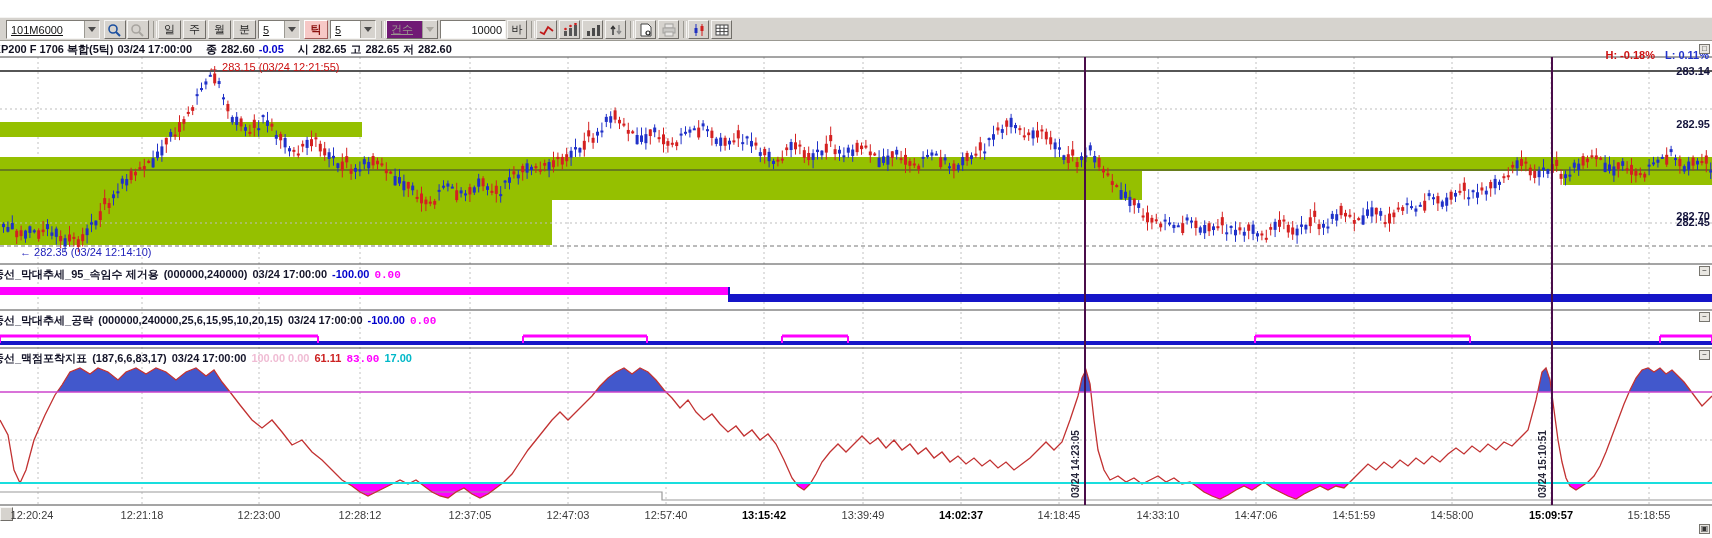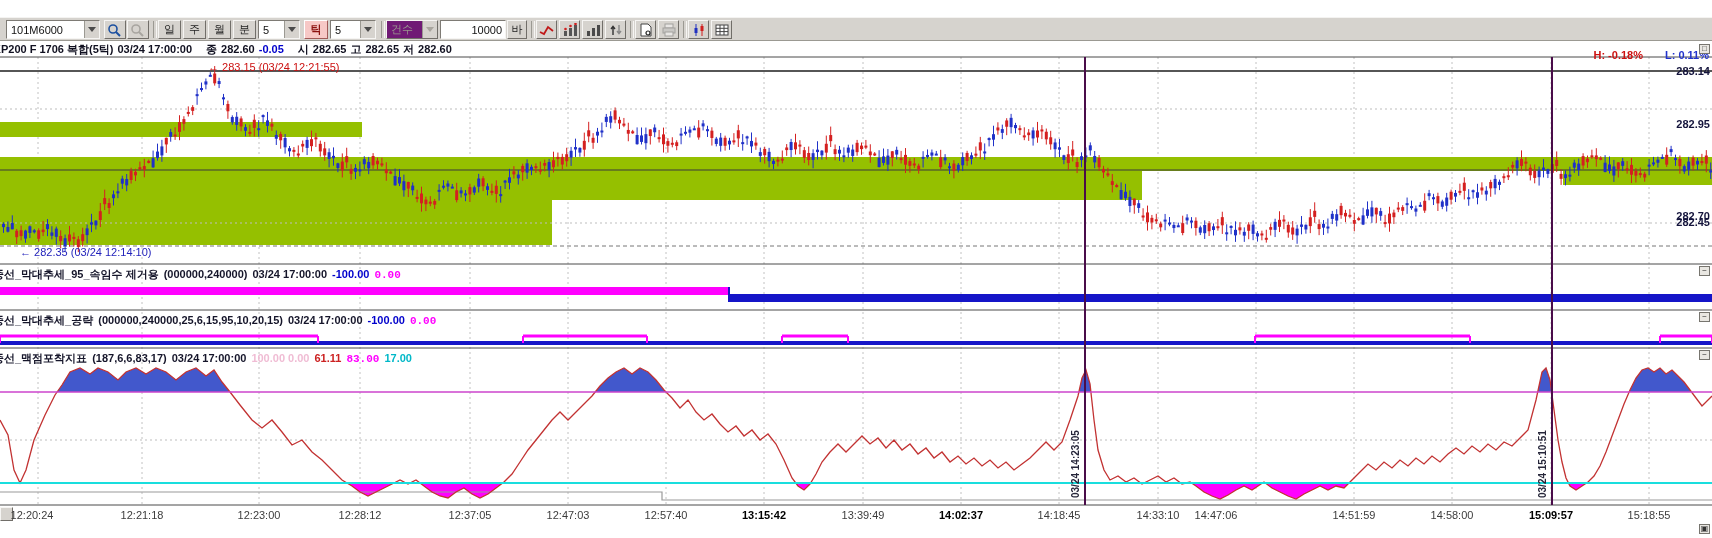--- a/index.html
+++ b/index.html
@@ -15,21 +15,21 @@
   .tab-title{white-space:nowrap;letter-spacing:0px;}
   .tab-mini{width:10px;height:9px;margin-left:4px;background:#9db8d8;opacity:.65;border:1px solid #d8e4f2;}
   .tab-close{margin-left:6px;color:#fff;font-size:10px;font-weight:bold;line-height:10px;}
   
   .toolbar{position:absolute;left:0;top:17px;width:1712px;height:24px;background:#d6d3ce;
            border-top:1px solid #f4f3f1;border-bottom:1px solid #9b9992;box-sizing:border-box;}
   .tb{position:absolute;top:2px;height:19px;box-sizing:border-box;font-size:11px;}
   .sunken{background:#fff;border:1px solid;border-color:#7e7b75 #f6f5f3 #f6f5f3 #7e7b75;}
   .raised{background:#d6d3ce;border:1px solid;border-color:#f6f5f3 #716e69 #716e69 #f6f5f3;
           display:flex;align-items:center;justify-content:center;color:#222;}
-  .combo{display:flex;align-items:center;padding-left:4px;color:#111;}
+  .combo{display:flex;align-items:center;padding-left:4px;color:#111;text-decoration:underline;}
   .combo .arrowbox{margin-left:auto;width:14px;height:100%;background:#d6d3ce;
           border-left:1px solid #9b9992;display:flex;align-items:center;justify-content:center;}
   .darr{width:0;height:0;border-left:4px solid transparent;border-right:4px solid transparent;border-top:5px solid #4a4a4a;}
   .disabled{color:#9a978f !important;}
   .disabled .darr{border-top-color:#a8a59e;}
   .tickbtn{background:#f7c8c6;border-color:#fff #a05a58 #a05a58 #fff;color:#8c1210;font-weight:bold;}
   .num-input{text-align:right;padding-right:3px;display:flex;align-items:center;justify-content:flex-end;color:#111;}
   .sep{position:absolute;top:3px;height:17px;width:2px;border-left:1px solid #9b9992;border-right:1px solid #f6f5f3;}
   .iconbtn{padding:0;}
   
@@ -41,21 +41,21 @@
   
   svg.cv{position:absolute;left:0;top:0;z-index:1;pointer-events:none;}
   .overlay{position:absolute;left:0;top:0;width:1712px;height:538px;z-index:2;pointer-events:none;}
   .pane-header{position:absolute;left:-7px;font-size:11px;font-weight:bold;color:#15152a;white-space:nowrap;}
   .pane-header span{margin-right:5px;}
   .hv-blue{color:#0000cc;} .hv-mag{color:#ff00ff;font-family:Liberation Mono, monospace;} .hv-faded{color:#f0bcd4;}
   .hv-red{color:#cc2222;} .hv-cyan{color:#00b8c8;}
   .anno{position:absolute;font-size:11px;font-weight:normal;white-space:nowrap;text-align:center;}
   .anno-high{color:#cc1111;} .anno-low{color:#2222bb;}
   .hl-label{position:absolute;right:3px;top:49px;font-size:11px;font-weight:bold;white-space:nowrap;}
-  .hl-label .h{color:#cc1111;margin-right:22px;} .hl-label .l{color:#2233cc;}
+  .hl-label .h{color:#cc1111;margin-right:10px;} .hl-label .l{color:#2233cc;}
   .price-label{position:absolute;right:2px;font-size:11px;font-weight:bold;color:#14143c;}
   .time-label{position:absolute;top:509px;font-size:11px;color:#3c3c3c;transform:translateX(-50%);white-space:nowrap;}
   .time-label.bold{font-weight:bold;color:#000;}
   .vlabel{position:absolute;font-size:10px;font-weight:bold;color:#26263a;
           writing-mode:vertical-rl;transform:rotate(180deg);white-space:nowrap;}
   .pane-btn{position:absolute;right:2px;width:11px;height:10px;background:#e9e7e2;border:1px solid #77756f;
             font-size:8px;line-height:8px;text-align:center;color:#333;box-sizing:border-box;}
   .corner-stub{position:absolute;left:0;top:507px;width:13px;height:14px;background:#d6d3ce;
             border:1px solid;border-color:#f6f5f3 #716e69 #716e69 #f6f5f3;box-sizing:border-box;}
 </style>
@@ -1078,21 +1078,21 @@
         <div class="time-label" style="left: 259px;">12:23:00</div>
         <div class="time-label" style="left: 360px;">12:28:12</div>
         <div class="time-label" style="left: 470px;">12:37:05</div>
         <div class="time-label" style="left: 568px;">12:47:03</div>
         <div class="time-label" style="left: 666px;">12:57:40</div>
         <div class="time-label bold" style="left: 764px;">13:15:42</div>
         <div class="time-label" style="left: 863px;">13:39:49</div>
         <div class="time-label bold" style="left: 961px;">14:02:37</div>
         <div class="time-label" style="left: 1059px;">14:18:45</div>
         <div class="time-label" style="left: 1158px;">14:33:10</div>
-        <div class="time-label" style="left: 1216px;">14:47:06</div>
+        <div class="time-label" style="left: 1256px;">14:47:06</div>
         <div class="time-label" style="left: 1354px;">14:51:59</div>
         <div class="time-label" style="left: 1452px;">14:58:00</div>
         <div class="time-label bold" style="left: 1551px;">15:09:57</div>
         <div class="time-label" style="left: 1649px;">15:18:55</div>
         <div class="vlabel" style="left: 1070px; top: 398px; height: 100px;">03/24 14:23:05</div>
         <div class="vlabel" style="left: 1537px; top: 398px; height: 100px;">03/24 15:10:51</div>
         <div class="pane-btn" style="top: 266px;">−</div>
         <div class="pane-btn" style="top: 312px;">−</div>
         <div class="pane-btn" style="top: 350px;">−</div>
       </div>

